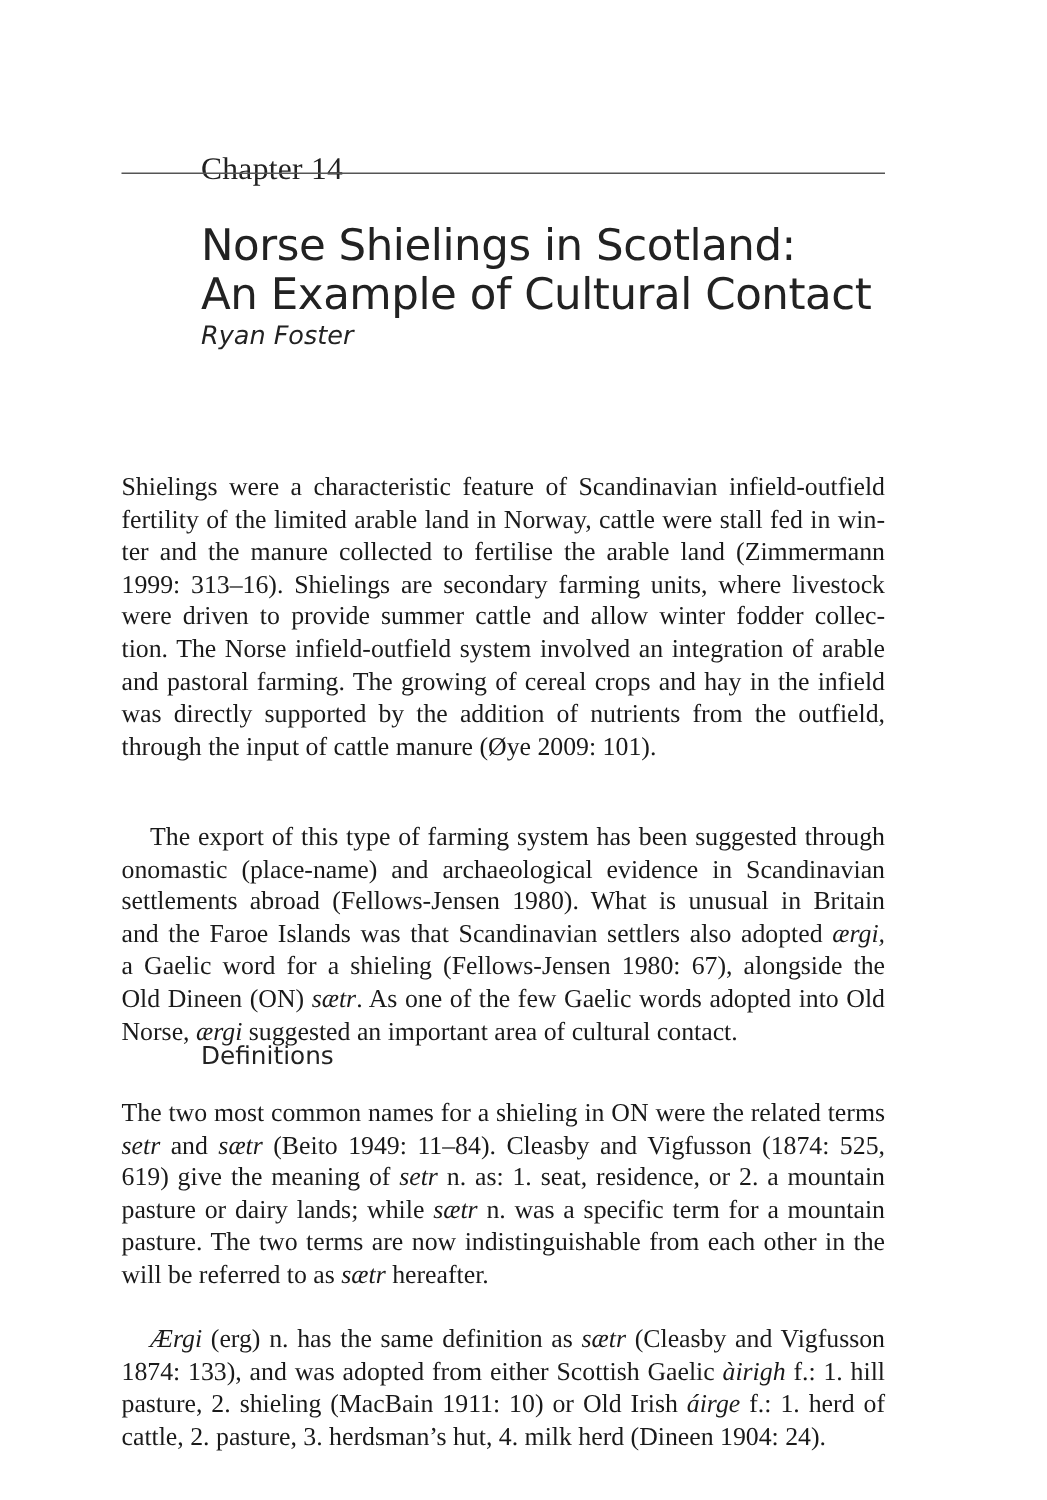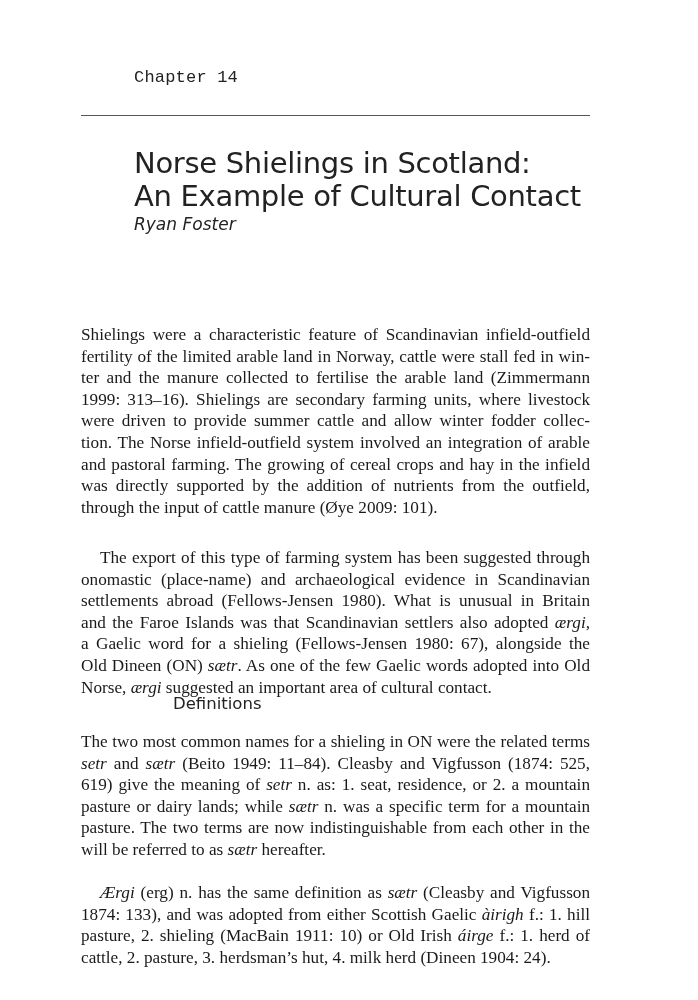--- a/index.html
+++ b/index.html
@@ -1,19 +1,19 @@
 <!DOCTYPE html>
 <html><head>
 <meta charset="utf-8">
 <style>
   html, body { margin: 0; padding: 0; background: #ffffff; }
   body { width: 698px; height: 1000px; position: relative; overflow: hidden; color: #1a1a1a; }
   .chapter-label {
-    position: absolute; left: 134px; top: 68px;
-    font-family: Liberation Mono, monospace; font-size: 17px; color: #222;
+    position: absolute; left: 134px; top: 100px;
+    font-family: Liberation Serif, serif; font-size: 21px; color: #222;
     letter-spacing: 0.2px;
   }
   .rule {
     position: absolute; left: 81px; top: 115px; width: 509px; height: 0;
     border-top: 1px solid #555;
   }
   .title {
     position: absolute; left: 134px; top: 147px;
     font-family: "DejaVu Sans", sans-serif; font-size: 29px; line-height: 33px;
     color: #222; font-weight: normal; margin: 0; letter-spacing: -0.3px;
@@ -27,37 +27,37 @@
     font-family: "Liberation Serif", serif; font-size: 17.2px; line-height: 21.6px; color: #1a1a1a;
   }
   .line {
     display: block; text-align: justify; text-align-last: justify; white-space: nowrap;
     height: 21.6px; overflow: visible;
   }
   .line.last { text-align-last: left; }
   .line.indent { padding-left: 19px; }
   .heading {
     position: absolute; left: 134px; top: 694px;
-    font-family: "DejaVu Sans", sans-serif; font-size: 16.5px; color: #222; margin-left: 39px;
+    font-family: "DejaVu Sans", sans-serif; font-size: 16.5px; color: #222;
   }
   i { font-style: italic; }
 </style>
 </head>
 <body>
 
 <div class="chapter-label">Chapter 14</div>
 <div class="rule"></div>
 
 <h1 class="title">
   <span>Norse Shielings in Scotland:</span><br>
   <span>An Example of Cultural Contact</span>
 </h1>
 <div class="author">Ryan Foster</div>
 
-<div class="body-text" style="top: 324px;">
+<div class="body-text" style="top: 314px;">
   <span class="line">Shielings were a characteristic feature of Scandinavian infield-outfield</span>
   <span class="line">fertility of the limited arable land in Norway, cattle were stall fed in win-</span>
   <span class="line">ter and the manure collected to fertilise the arable land (Zimmermann</span>
   <span class="line">1999: 313–16). Shielings are secondary farming units, where livestock</span>
   <span class="line">were driven to provide summer cattle and allow winter fodder collec-</span>
   <span class="line">tion. The Norse infield-outfield system involved an integration of arable</span>
   <span class="line">and pastoral farming. The growing of cereal crops and hay in the infield</span>
   <span class="line">was directly supported by the addition of nutrients from the outfield,</span>
   <span class="line last">through the input of cattle manure (Øye 2009: 101).</span>
 </div>

